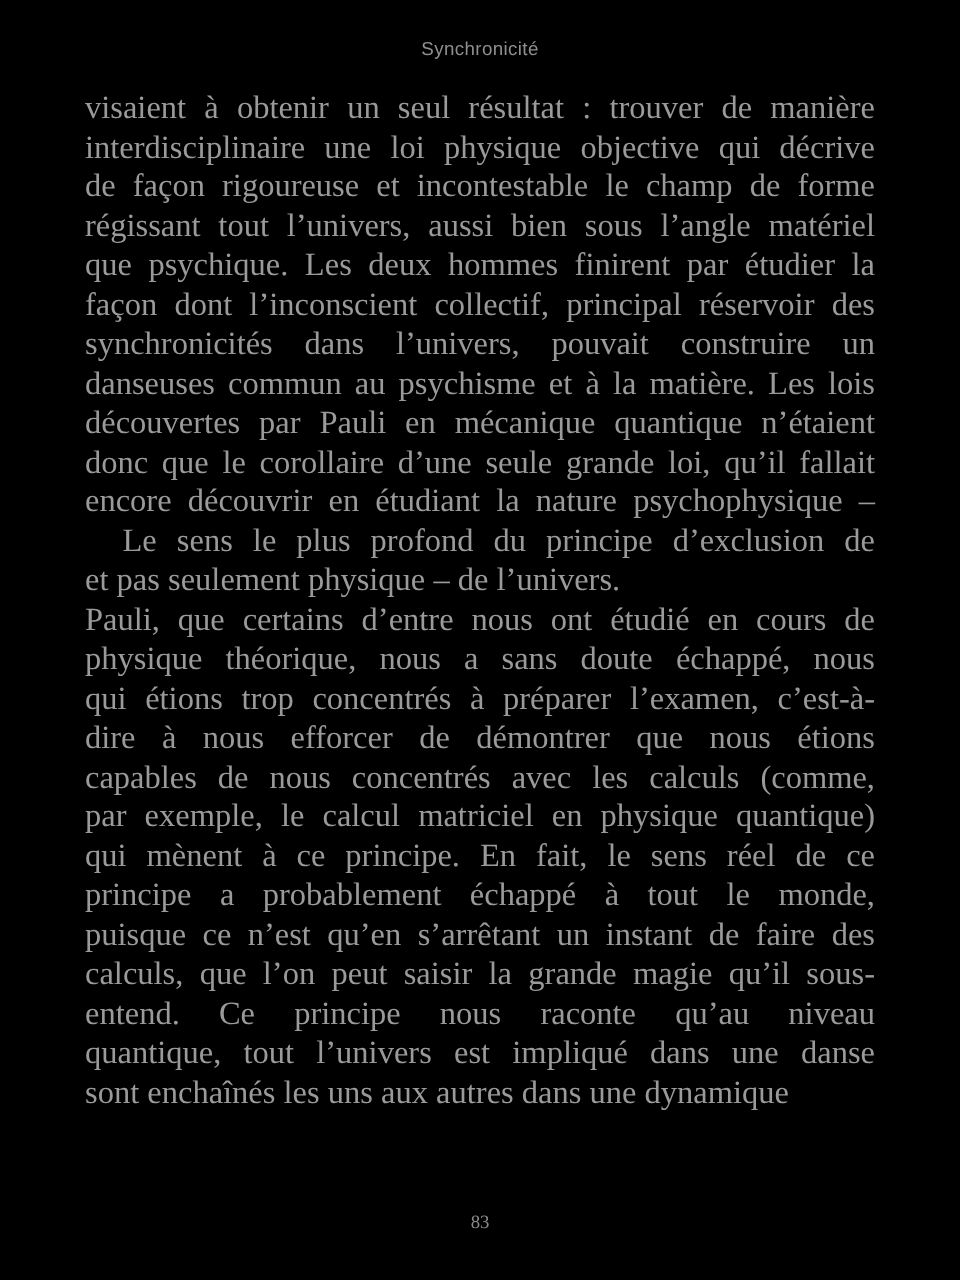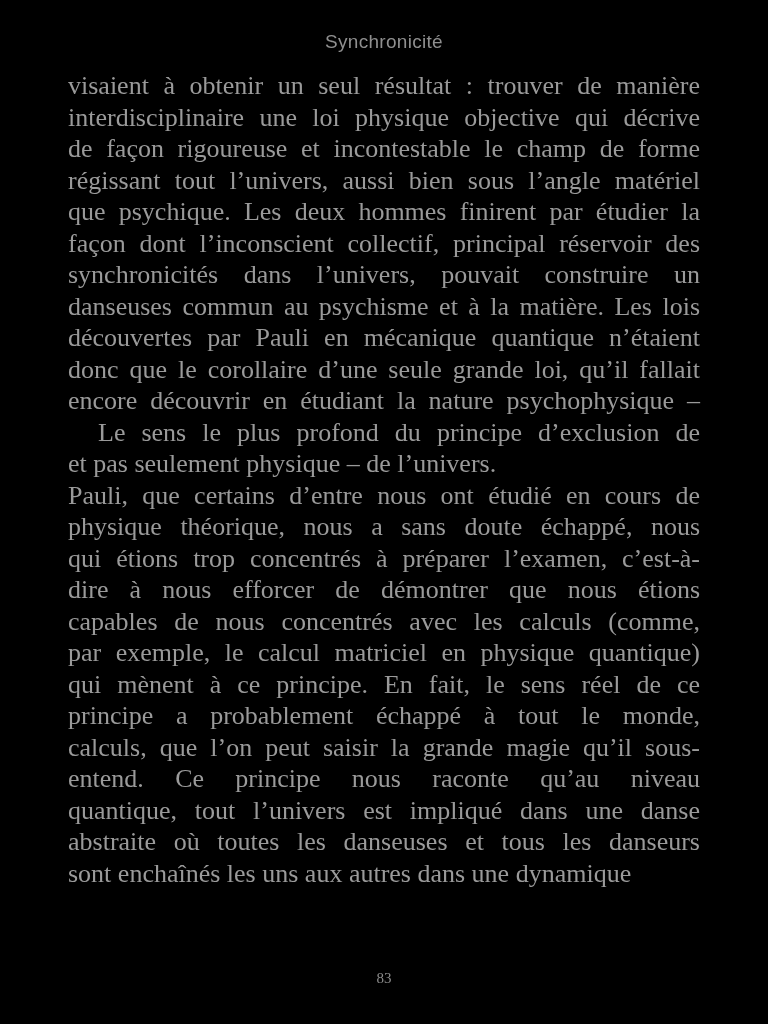--- a/index.html
+++ b/index.html
@@ -15,21 +15,21 @@
     overflow: hidden;
     font-family: "Liberation Serif", serif;
   }
   .running-header {
     position: absolute;
     top: 32px;
     left: 0;
     right: 0;
     text-align: center;
     font-family: "Liberation Sans", sans-serif;
-    font-size: 19px;
+    font-size: 15px;
     line-height: 1;
     letter-spacing: 0.3px;
     color: var(--header-text, #8f8f8f);
   }
   .page-text {
     position: absolute;
     top: 70px;
     left: 68px;
     width: 632px;
     color: var(--body-text, #9a9a9a);
@@ -82,21 +82,21 @@
       <div class="line indent">Le sens le plus profond du principe d’exclusion de</div>
       <div class="line last">et pas seulement physique – de l’univers.</div>
       <div class="line">Pauli, que certains d’entre nous ont étudié en cours de</div>
       <div class="line">physique théorique, nous a sans doute échappé, nous</div>
       <div class="line">qui étions trop concentrés à préparer l’examen, c’est-à-</div>
       <div class="line">dire à nous efforcer de démontrer que nous étions</div>
       <div class="line">capables de nous concentrés avec les calculs (comme,</div>
       <div class="line">par exemple, le calcul matriciel en physique quantique)</div>
       <div class="line">qui mènent à ce principe. En fait, le sens réel de ce</div>
       <div class="line">principe a probablement échappé à tout le monde,</div>
+      <div class="line">puisque ce n’est qu’en s’arrêtant un instant de faire des</div>
       <div class="line">calculs, que l’on peut saisir la grande magie qu’il sous-</div>
       <div class="line">entend. Ce principe nous raconte qu’au niveau</div>
       <div class="line">quantique, tout l’univers est impliqué dans une danse</div>
-      <div class="line">abstraite où toutes les danseuses et tous les danseurs</div>
       <div class="line last">sont enchaînés les uns aux autres dans une dynamique</div>
     </div>
 
   <div class="page-number">83</div>
 </div>
 
 </body></html>

